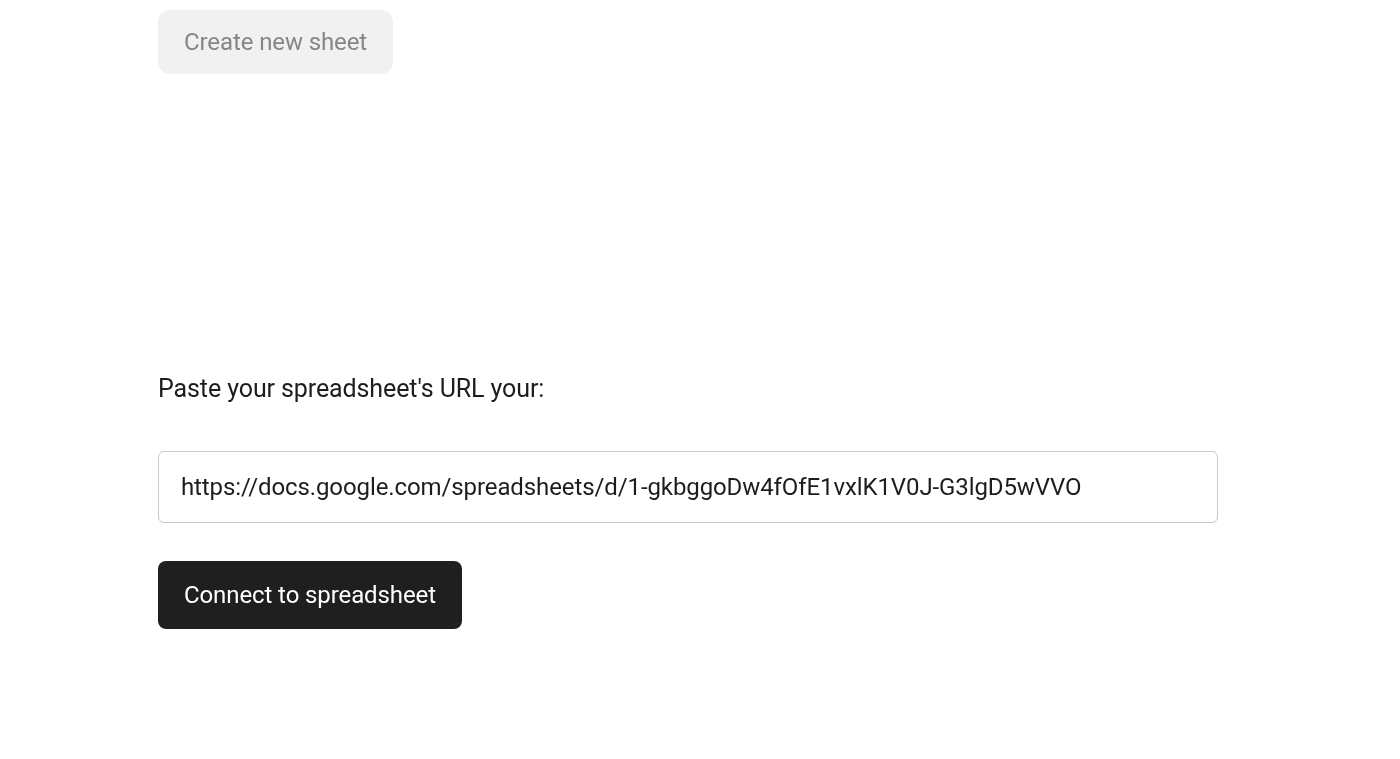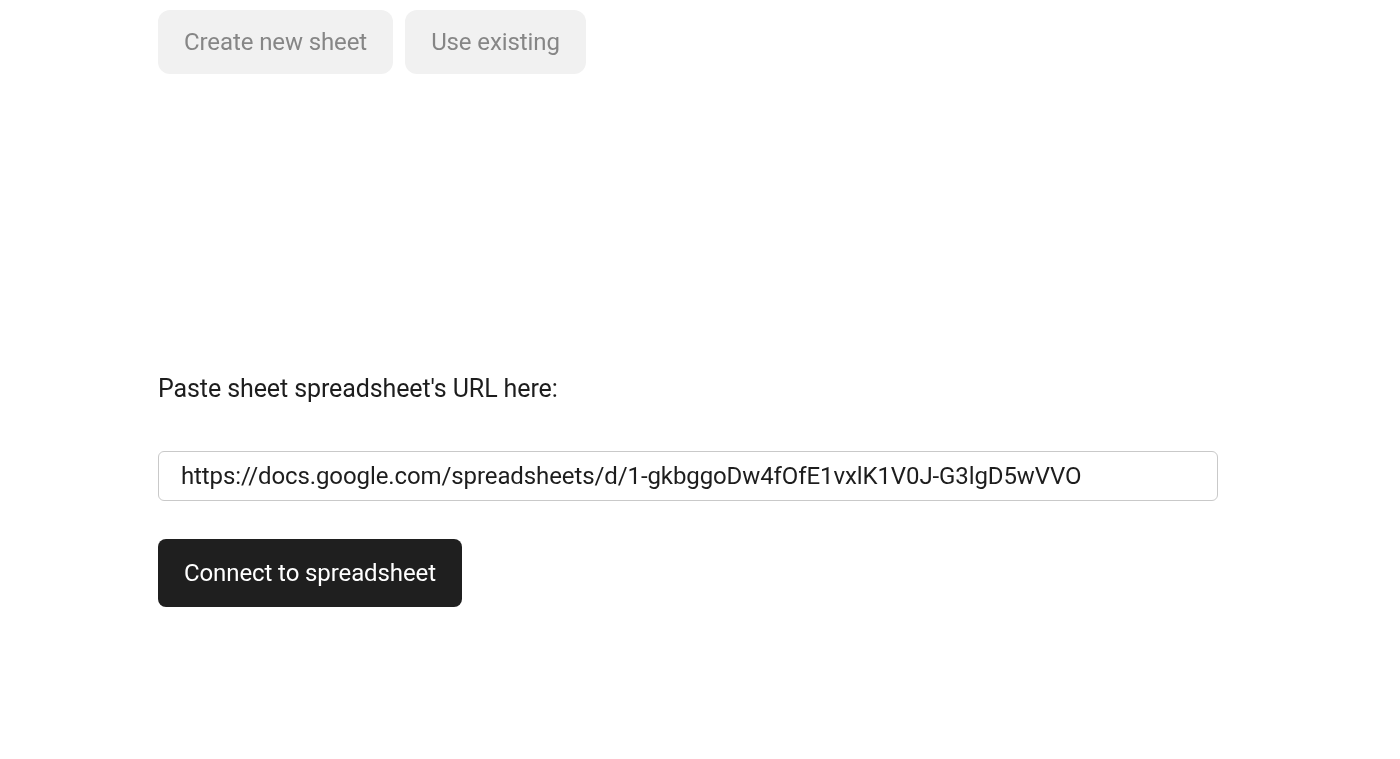--- a/index.html
+++ b/index.html
@@ -46,21 +46,21 @@
     }
     .url-label {
       font-size: 25px;
       color: #1d1d1d;
       font-weight: 400;
       margin-bottom: 48px;
       letter-spacing: -0.1px;
     }
     .url-input {
       width: 100%;
-      height: 50px;
+      height: 72px;
       border: 1px solid #c9c9c9;
       border-radius: 6px;
       padding: 0 22px;
       font-size: 24px;
       color: #1d1d1d;
       font-family: inherit;
       outline: none;
       margin-bottom: 38px;
       letter-spacing: -0.1px;
     }
@@ -78,21 +78,20 @@
       text-align: center;
     }
   </style>
 </head>
 <body>
 
 <div class="container">
 
   <div class="option-row">
     <button class="option-btn">Create new sheet</button>
-    <button class="option-btn">Use existing</button>
   </div>
 
-  <div class="url-label">Paste sheet spreadsheet's URL here:</div>
+  <div class="url-label">Paste your spreadsheet's URL your:</div>
 
   <input type="text" class="url-input" value="https://docs.google.com/spreadsheets/d/1-gkbggoDw4fOfE1vxlK1V0J-G3lgD5wVVO" style="">
 
   <button class="connect-btn">Connect to spreadsheet</button>
 </div>
 
 </body></html>

